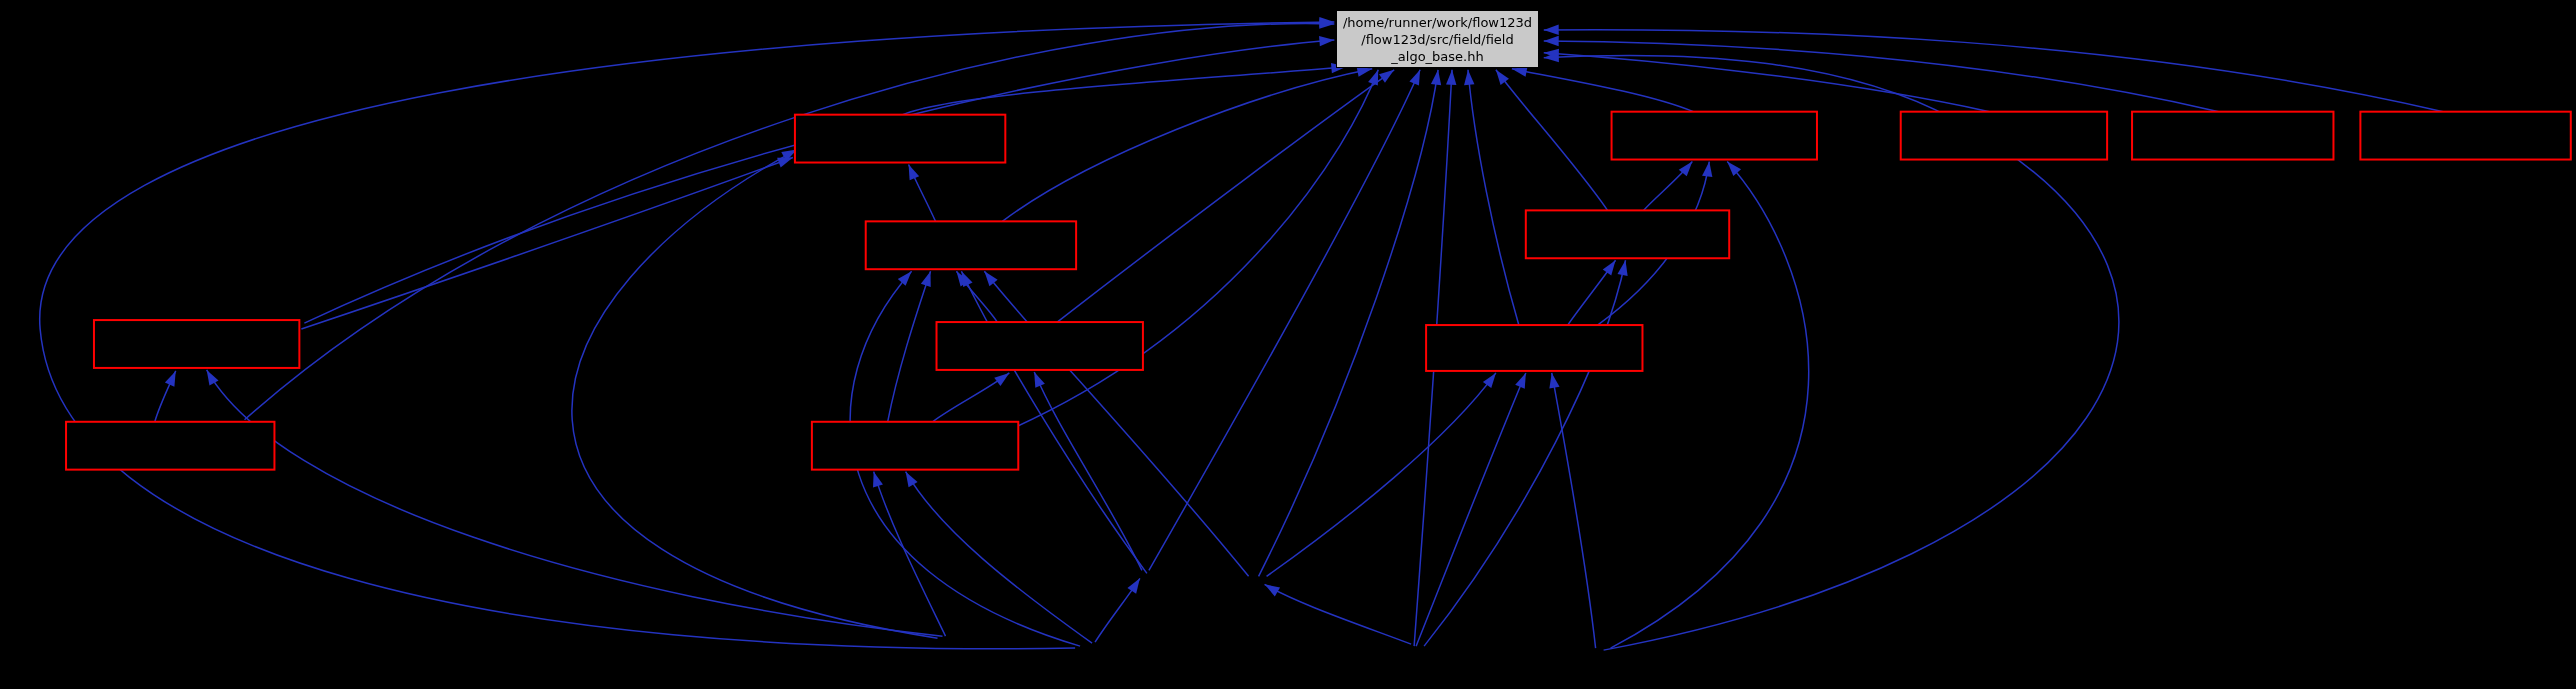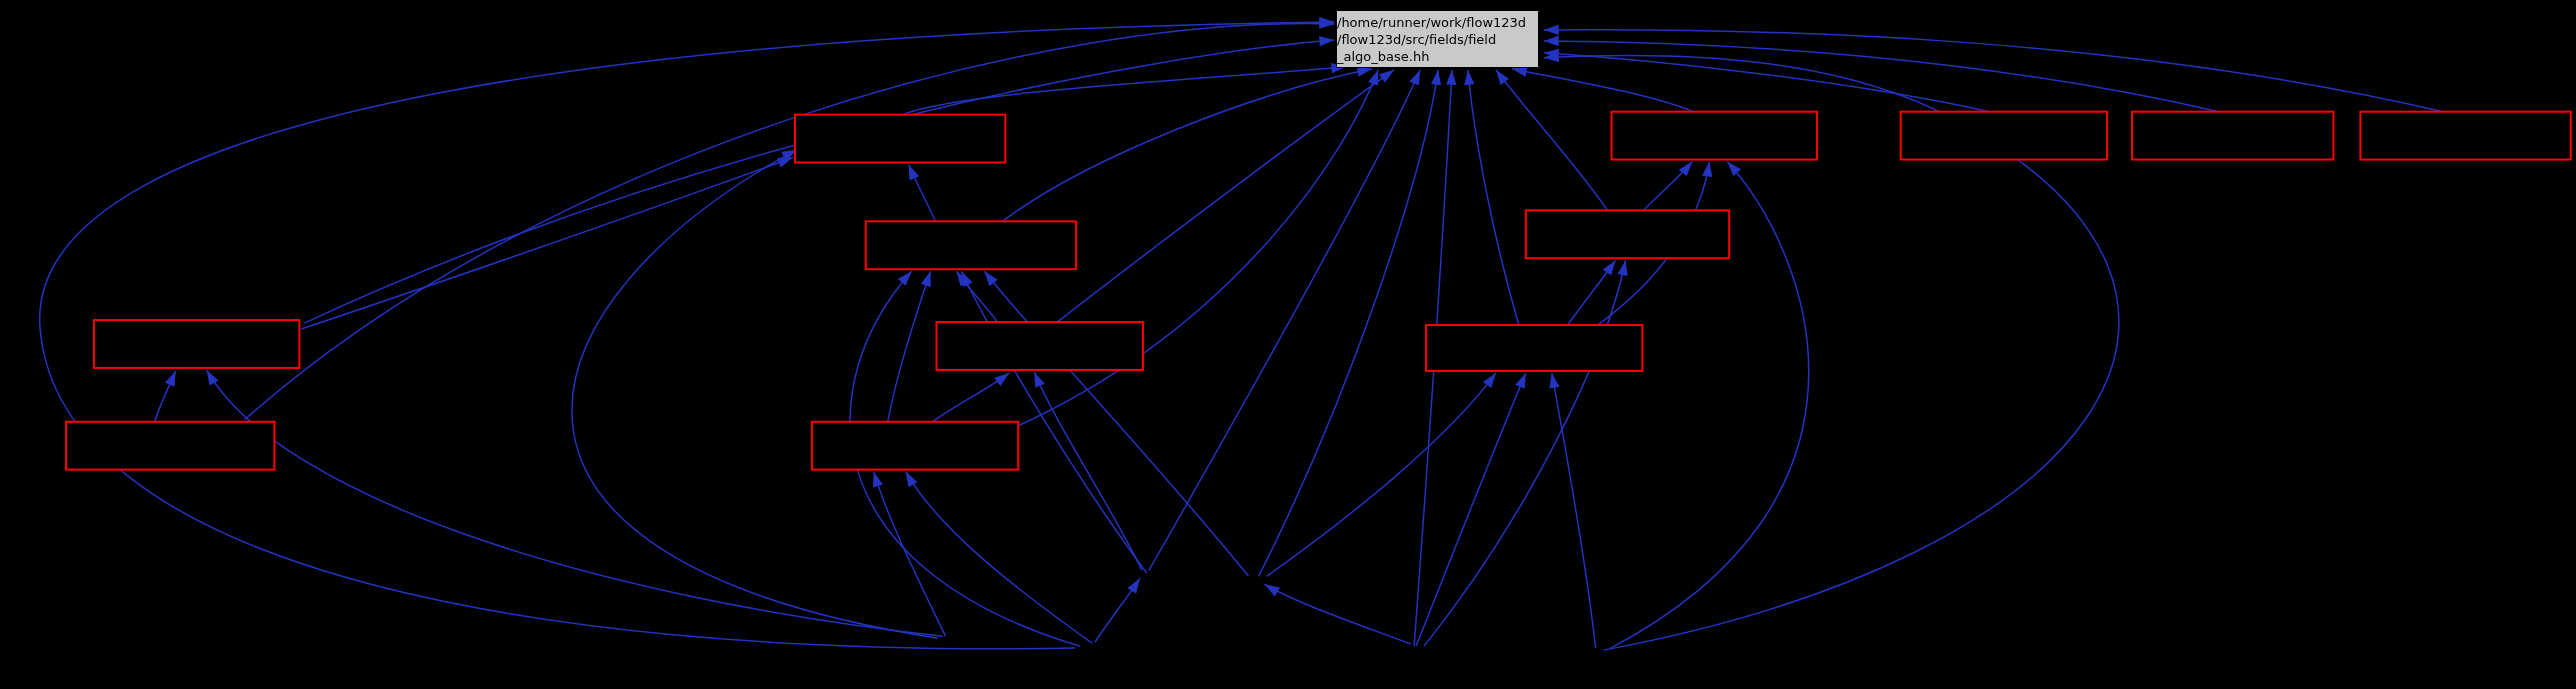--- a/index.html
+++ b/index.html
@@ -17,20 +17,21 @@
   }
   .canvas svg {
     position: absolute;
     left: 0;
     top: 0;
     display: block;
   }
   .central-node {
     position: absolute;
     box-sizing: border-box;
+    text-align: center;
     font-size: 13px;
     line-height: 17px;
     padding-top: 3px;
     white-space: nowrap;
     z-index: 2;
   }
 </style>
 </head>
 <body>
 
@@ -126,17 +127,17 @@
       <rect x="868" y="222" width="211" height="48" fill="#000000" stroke="#ff0000" stroke-width="2"></rect>
       <rect x="1530" y="211" width="204" height="48" fill="#000000" stroke="#ff0000" stroke-width="2"></rect>
       <rect x="94" y="321" width="206" height="48" fill="#000000" stroke="#ff0000" stroke-width="2"></rect>
       <rect x="939" y="323" width="207" height="48" fill="#000000" stroke="#ff0000" stroke-width="2"></rect>
       <rect x="1430" y="326" width="217" height="46" fill="#000000" stroke="#ff0000" stroke-width="2"></rect>
       <rect x="66" y="423" width="209" height="48" fill="#000000" stroke="#ff0000" stroke-width="2"></rect>
       <rect x="814" y="423" width="207" height="48" fill="#000000" stroke="#ff0000" stroke-width="2"></rect>
     </svg>
   <div class="central-node" id="central-node" style="left: 1336px; top: 10px; width: 203px; height: 58px; background: rgb(201, 201, 201); border: 1px solid rgb(0, 0, 0); color: rgb(0, 0, 0);">
     <div>/home/runner/work/flow123d</div>
-    <div>/flow123d/src/fields/field</div>
+    <div>/flow123d/src/field/field</div>
     <div>_algo_base.hh</div>
   </div>
 </div>
 
 
 </body></html>

